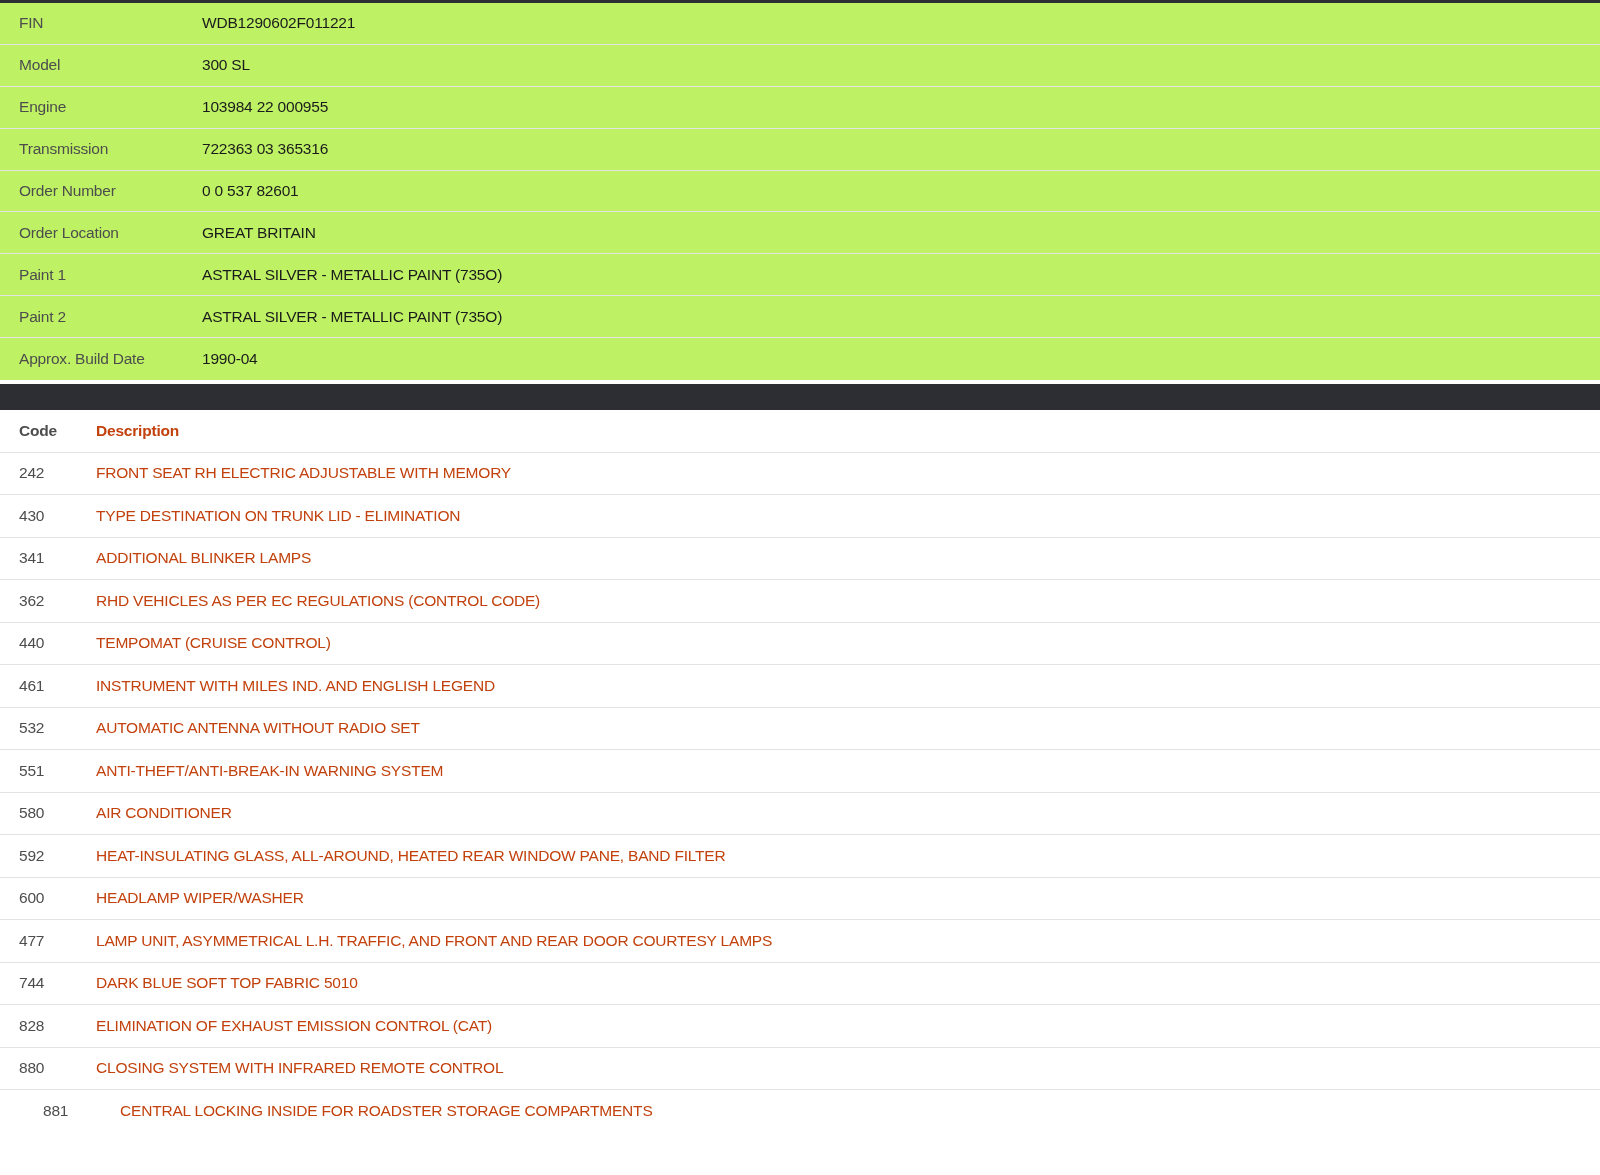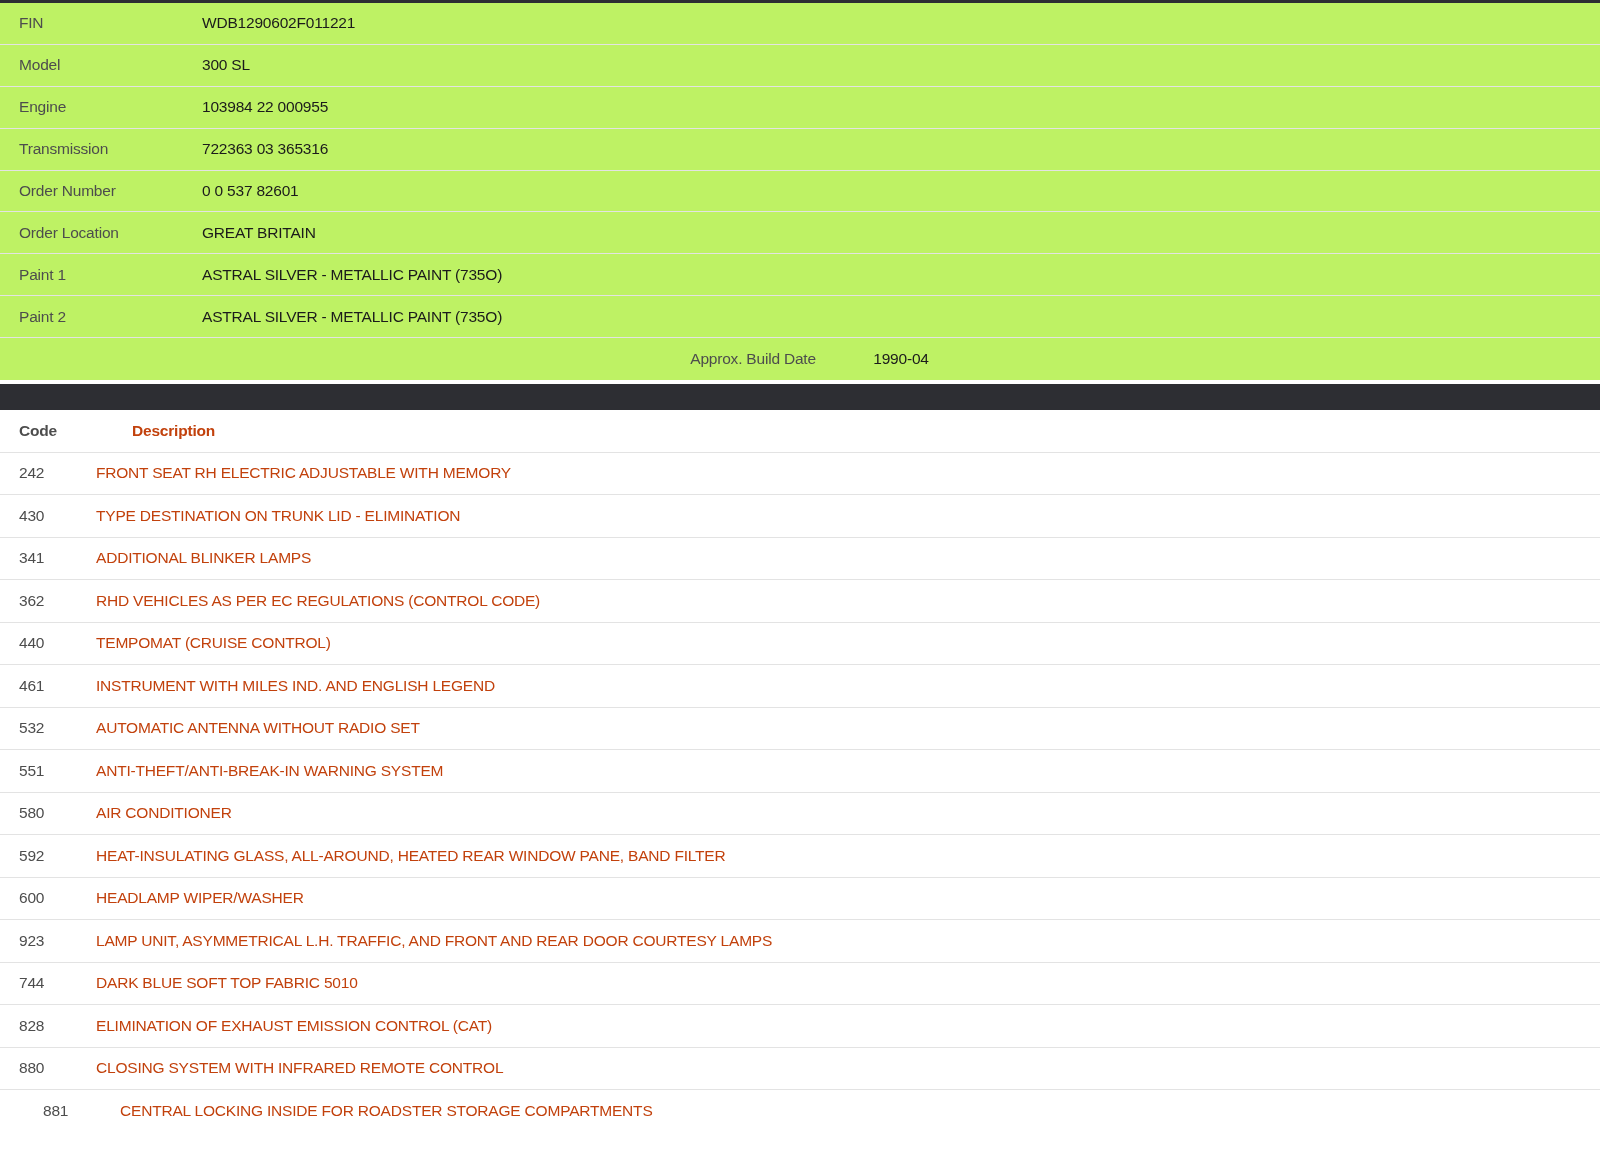--- a/index.html
+++ b/index.html
@@ -26,21 +26,20 @@
   }
   .spec-row {
     display: flex;
     align-items: center;
     height: 41.9px;
     box-sizing: border-box;
     border-bottom: 1px solid #e3e3e3;
   }
   .spec-row:last-child {
     border-bottom: none;
-    justify-content: center;
   }
   .spec-label {
     width: 183px;
     padding-left: 19px;
     flex: none;
     color: #4d4d4d;
   }
   .spec-value {
     color: #1b1b1b;
   }
@@ -52,21 +51,20 @@
   }
   
   .codes-header-row {
     display: flex;
     align-items: center;
     height: 42.5px;
     box-sizing: border-box;
     border-bottom: 1px solid #e3e3e3;
     font-weight: 700;
     color: #3d3d3d;
-    gap: 36px;
   }
   .code-row {
     display: flex;
     align-items: center;
     height: 42.5px;
     box-sizing: border-box;
     border-bottom: 1px solid #e3e3e3;
   }
   .code-row:last-child {
     border-bottom: none;
@@ -192,21 +190,21 @@
     <div class="code-cell">592</div>
     <div class="description-cell">HEAT-INSULATING GLASS, ALL-AROUND, HEATED REAR WINDOW PANE, BAND FILTER</div>
   </div>
 
   <div class="code-row">
     <div class="code-cell">600</div>
     <div class="description-cell">HEADLAMP WIPER/WASHER</div>
   </div>
 
   <div class="code-row">
-    <div class="code-cell">923</div>
+    <div class="code-cell">477</div>
     <div class="description-cell">LAMP UNIT, ASYMMETRICAL L.H. TRAFFIC, AND FRONT AND REAR DOOR COURTESY LAMPS</div>
   </div>
 
   <div class="code-row">
     <div class="code-cell">744</div>
     <div class="description-cell">DARK BLUE SOFT TOP FABRIC 5010</div>
   </div>
 
   <div class="code-row">
     <div class="code-cell">828</div>

